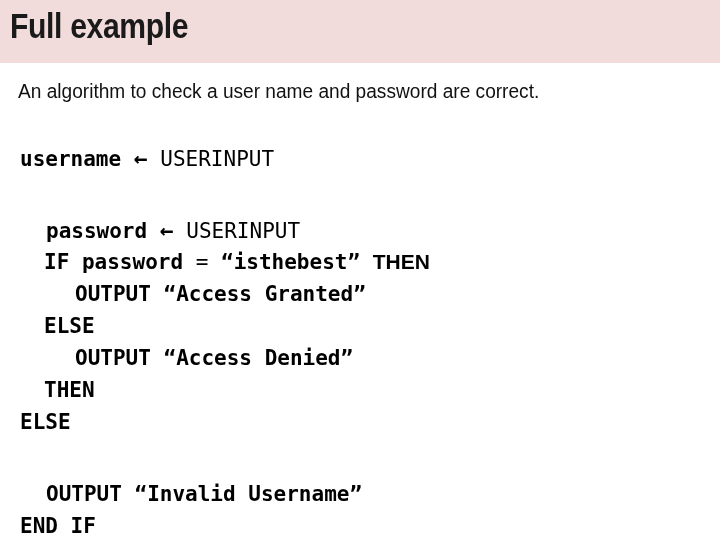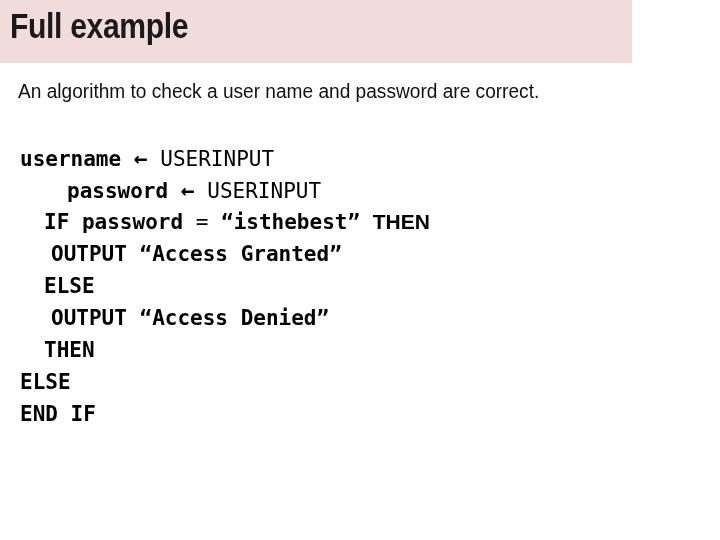--- a/index.html
+++ b/index.html
@@ -13,21 +13,21 @@
     font-family: "Liberation Sans", sans-serif;
     overflow: hidden;
     position: relative;
   }
 
   
   #header-band {
     position: absolute;
     left: 0;
     top: 0;
-    width: 632px;
+    width: 720px;
     height: 63px;
     background: #F2DCDB;
   }
   #slide-title {
     position: absolute;
     left: 10px;
     top: 6px;
     font-size: 35px;
     font-weight: bold;
     color: #1A1A1A;
@@ -77,36 +77,37 @@
     font-size: 23px;
   }
   
   .seg.sans {
     font-family: "Liberation Sans", sans-serif;
     font-weight: bold;
     font-size: 21px;
   }
 
   .ind0 { padding-left: 20px; }
-  .ind1 { padding-left: 67px; }
+  .ind1 { padding-left: 46px; margin-top: 40px; }
   .ind2 { padding-left: 44px; }
-  .ind3 { padding-left: 51px; }
+  .ind3 { padding-left: 75px; }
 </style>
 </head>
 <body style="background: rgb(255, 255, 255);">
 
 <div id="header-band" style="background: rgb(242, 220, 219);">
   <div id="slide-title">Full example</div>
 </div>
 
 <div id="subtitle">An algorithm to check a user name and password are correct.</div>
 
 <div id="code-block">
     <div class="code-line ind0"><span class="seg bold">username </span><span class="seg arrow">←</span><span class="seg normal"> USERINPUT</span></div>
     <div class="code-line ind1"><span class="seg bold">password </span><span class="seg arrow">←</span><span class="seg normal"> USERINPUT</span></div>
     <div class="code-line ind2"><span class="seg bold">IF password </span><span class="seg normal">= </span><span class="seg bold">“isthebest” </span><span class="seg sans">THEN</span></div>
     <div class="code-line ind3"><span class="seg bold">OUTPUT “Access Granted”</span></div>
     <div class="code-line ind2"><span class="seg bold">ELSE</span></div>
     <div class="code-line ind3"><span class="seg bold">OUTPUT “Access Denied”</span></div>
     <div class="code-line ind2"><span class="seg bold">THEN</span></div>
     <div class="code-line ind0"><span class="seg bold">ELSE</span></div>
+    <div class="code-line ind1"><span class="seg bold">OUTPUT “Invalid Username”</span></div>
     <div class="code-line ind0"><span class="seg bold">END IF</span></div>
   </div>
 
 </body></html>

